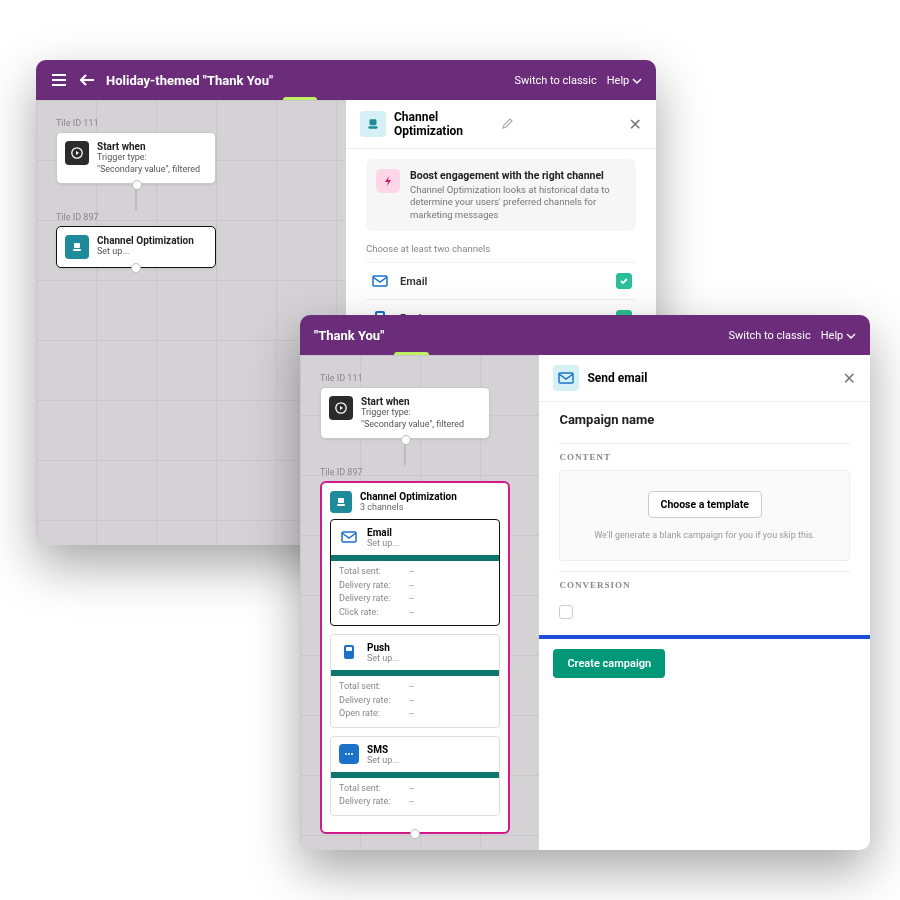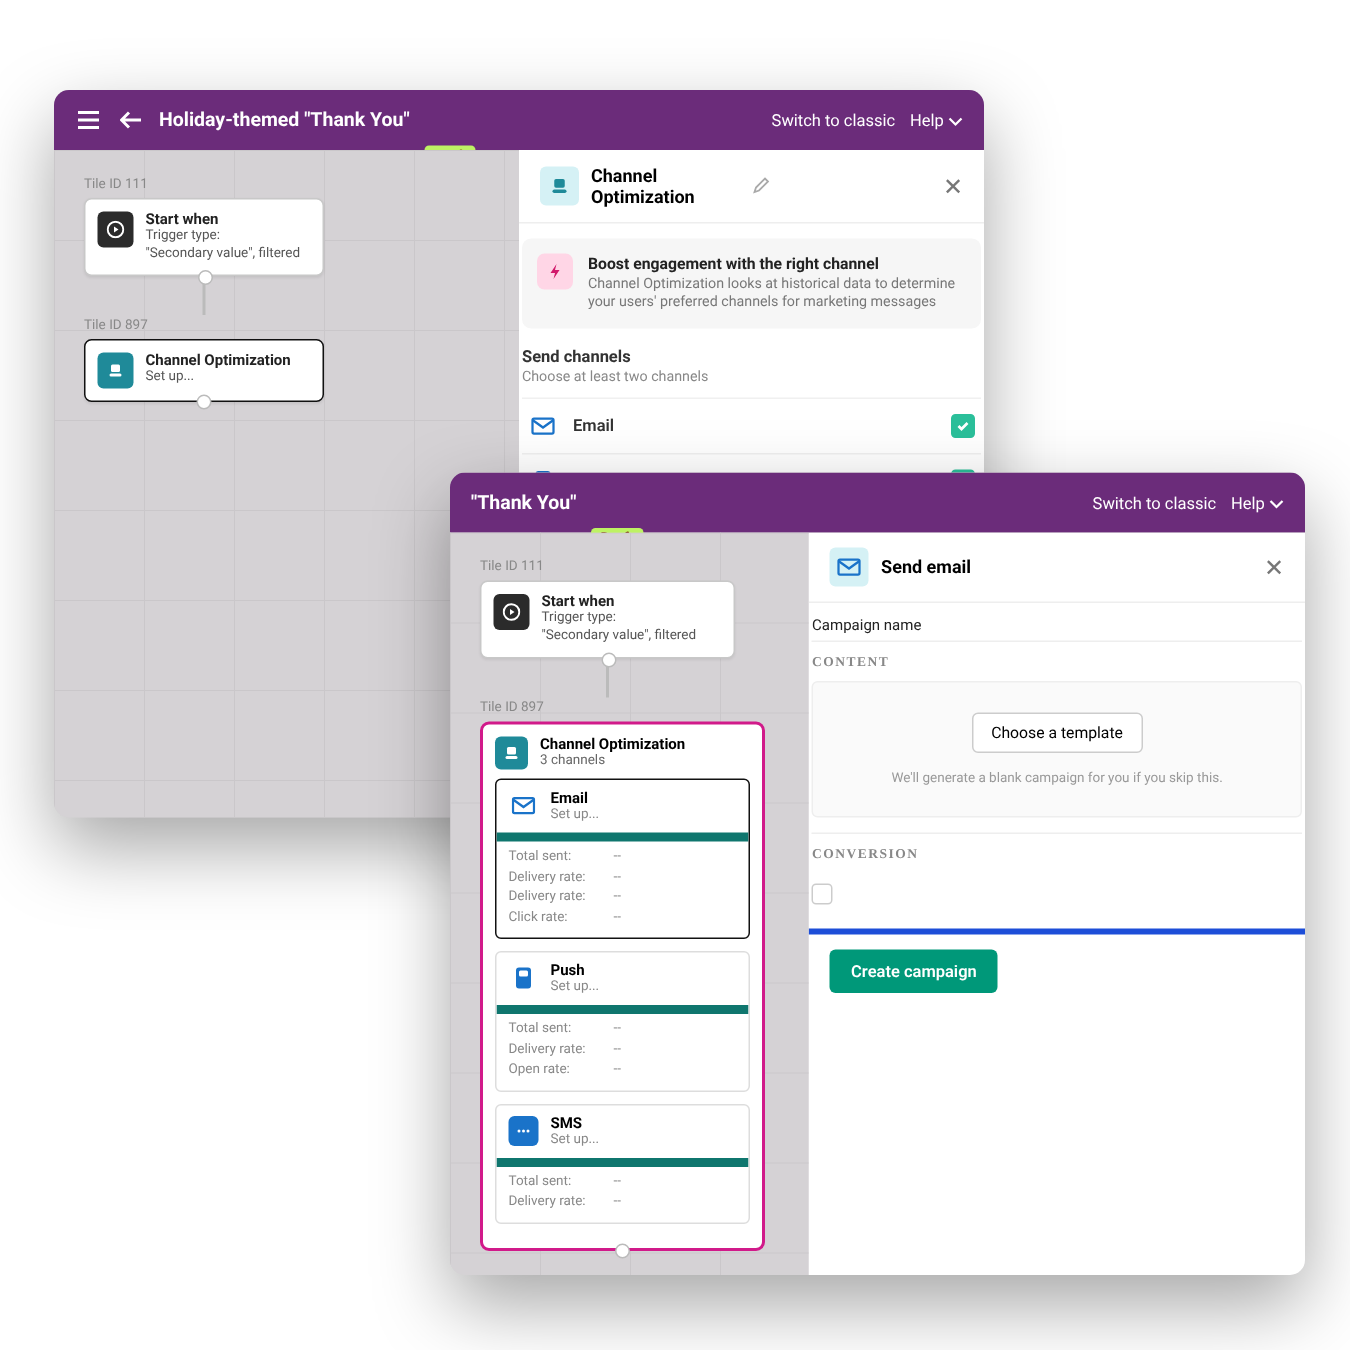--- a/index.html
+++ b/index.html
@@ -105,21 +105,21 @@
     display:flex; align-items:center; gap:8px; padding: 10px 14px; border-bottom:1px solid #eee;
   }
   .panel-head .pic {
     width:26px;height:26px;border-radius:4px;display:flex;align-items:center;justify-content:center;
   }
   .panel-head .pic.tealbg { background:#d5f1f5; }
   .panel-head .ptitle { font-weight:700; font-size:12px; flex:1; }
   .panel-head .edit-icon { color:#999; cursor:pointer; }
   .panel-head .close { color:#777; cursor:pointer; font-size:16px; }
 
-  .panel-body { padding: 10px 2px; overflow-y:auto; font-size:11px; color:#333; }
+  .panel-body { padding: 10px 20px; overflow-y:auto; font-size:11px; color:#333; }
 
   .info-card {
     background:#f6f6f6; border-radius:6px; padding:10px; display:flex; gap:10px; margin-bottom:12px;
   }
   .info-card .spark {
     width:24px;height:24px;border-radius:5px;background:#ffd6e6;display:flex;align-items:center;justify-content:center;color:#d11a6b;flex-shrink:0;font-weight:700;
   }
   .info-card .ihd { font-weight:700; font-size:10.5px; color:#222; margin-bottom:2px; }
   .info-card .ibody { font-size:9.5px; color:#777; line-height:1.3; }
 
@@ -153,31 +153,31 @@
   }
   .sub-card .sc-head .ci { width:20px;height:20px;border-radius:4px;display:flex;align-items:center;justify-content:center; }
   .sub-card .sc-head .hd { font-size:10px; font-weight:700; }
   .sub-card .sc-head .sub { font-size:9px; color:#888; }
   .sub-card .stats { padding:4px 8px 6px 8px; border-top:6px solid #0f766e; }
   .sub-card .stats .row { display:flex; font-size:9px; color:#888; line-height:1.5; }
   .sub-card .stats .row .k { flex:0 0 70px; }
   .dot-handle { width:10px;height:10px;border:1px solid #bbb;border-radius:50%;background:#fff;margin:-5px auto 0 auto; position:relative; z-index:2; }
 
   
-  .form-label { font-size:10px; font-weight:400; margin-bottom:4px; color:#222; }
+  .form-label { font-size:13px; font-weight:700; margin-bottom:16px; color:#222; }
   .text-input {
     width:100%; border:1px solid #ddd; border-radius:4px; padding:7px 8px; font-size:11px; color:#333;
     margin-bottom:12px;
   }
   .section-caps { font-size:9px; letter-spacing:1px; color:#888; font-weight:700; padding:8px 0; border-top:1px solid #eee;font-family:Liberation Serif, serif; }
   .template-box {
     border:1px solid #eee; background:#fafafa; border-radius:4px; padding:20px 10px; text-align:center; margin-bottom:10px;
   }
   .template-box button {
-    background:#fff; border:1px solid #ccc; border-radius:4px; padding:6px 12px; font-size:10.5px; cursor:pointer; font-weight:400;
+    background:#fff; border:1px solid #ccc; border-radius:4px; padding:6px 12px; font-size:10.5px; cursor:pointer; font-weight:700;
   }
   .template-box .note { font-size:9px; color:#999; margin-top:12px; }
   .check-row { display:flex; gap:8px; align-items:flex-start; padding:6px 0; }
   .check-row .box { width:14px;height:14px;border:1px solid #ccc;border-radius:3px;flex-shrink:0;margin-top:1px; }
   .check-row .hd { font-size:10.5px; font-weight:600; }
   .check-row .sub { font-size:9px; color:#888; }
 
   .panel-foot { padding:10px 14px; border-top:4px solid #1d4ed8; }
   .btn-primary {
     background:#009879; color:#fff; border:none; border-radius:4px; padding:8px 14px; font-size:11px; font-weight:600; cursor:pointer;
@@ -273,21 +273,20 @@
           <div class="spark">
             <svg width="12" height="12" viewBox="0 0 12 12">
                 <path d="M7 1L3 7h3l-1 4 4-6H6l1-4z" fill="#d11a6b"></path>
               </svg>
           </div>
           <div>
             <div class="ihd">Boost engagement with the right channel</div>
             <div class="ibody">Channel Optimization looks at historical data to determine your users' preferred channels for marketing messages</div>
           </div>
         </div>
-        <div class="section-hd">Send channels</div>
         <div class="section-sub">Choose at least two channels</div>
 
         <div class="ch-row">
           <div class="ci">
             <svg class="ico-email" width="16" height="14" viewBox="0 0 16 14">
                 <rect x="1" y="2" width="14" height="10" rx="1" fill="none" stroke="currentColor" stroke-width="1.5"></rect>
                 <path d="M1 3l7 5 7-5" fill="none" stroke="currentColor" stroke-width="1.5"></path>
               </svg>
           </div>
           <span class="cname">Email</span>

